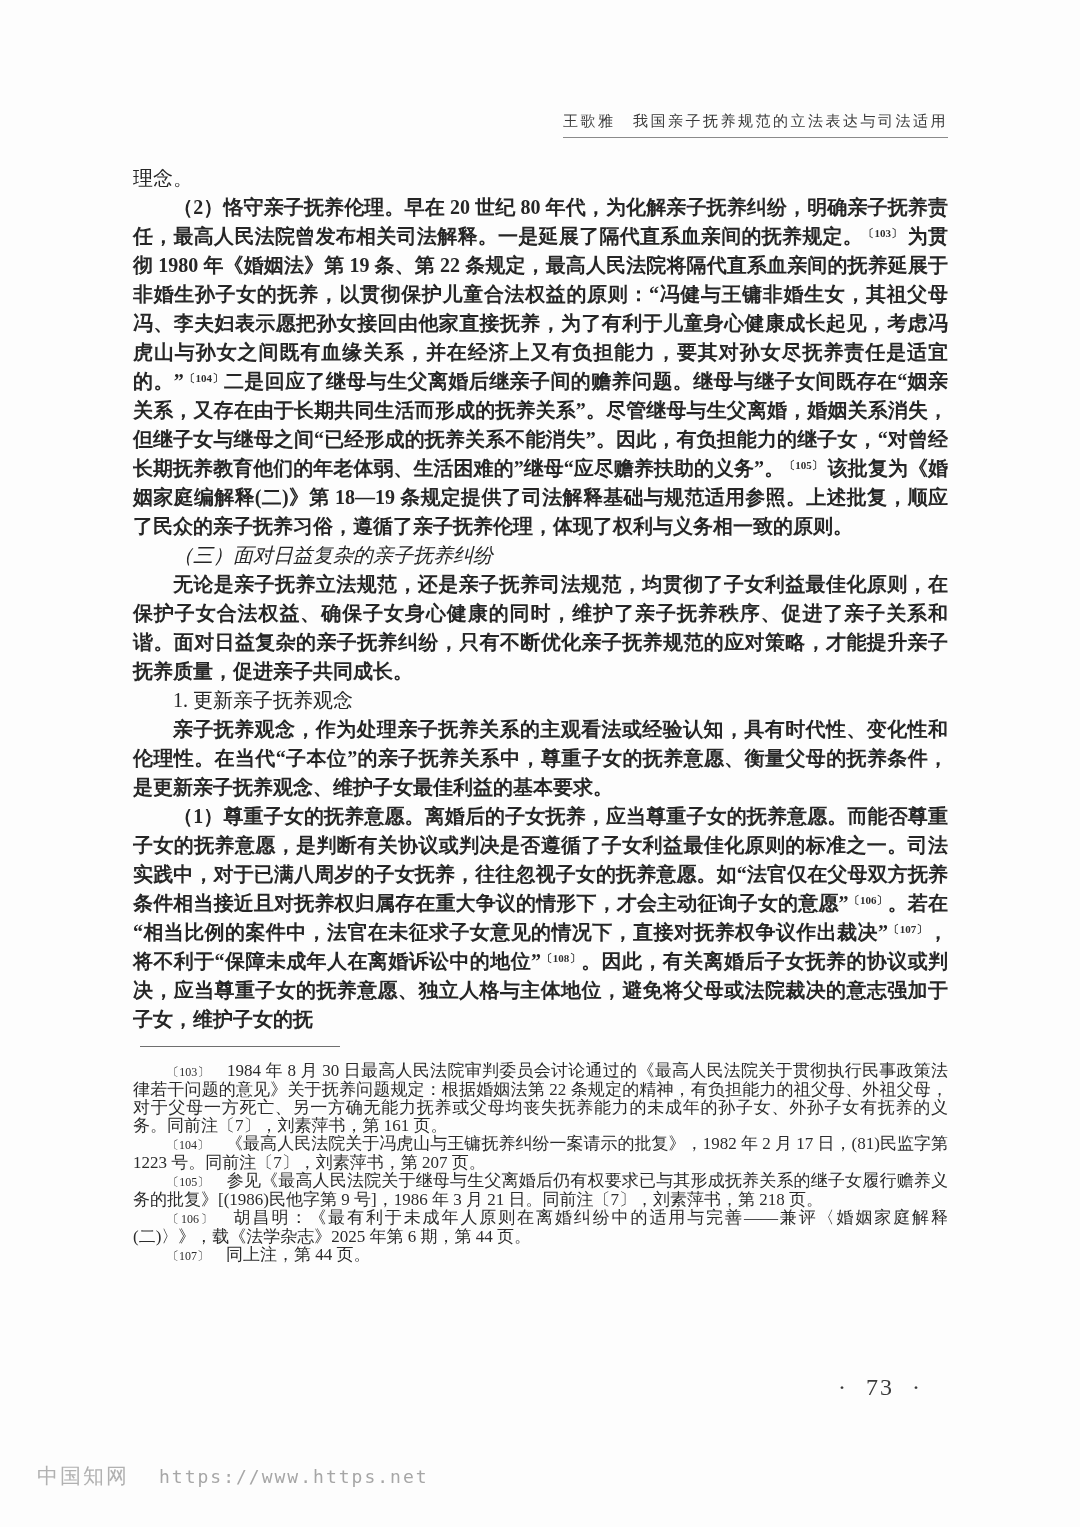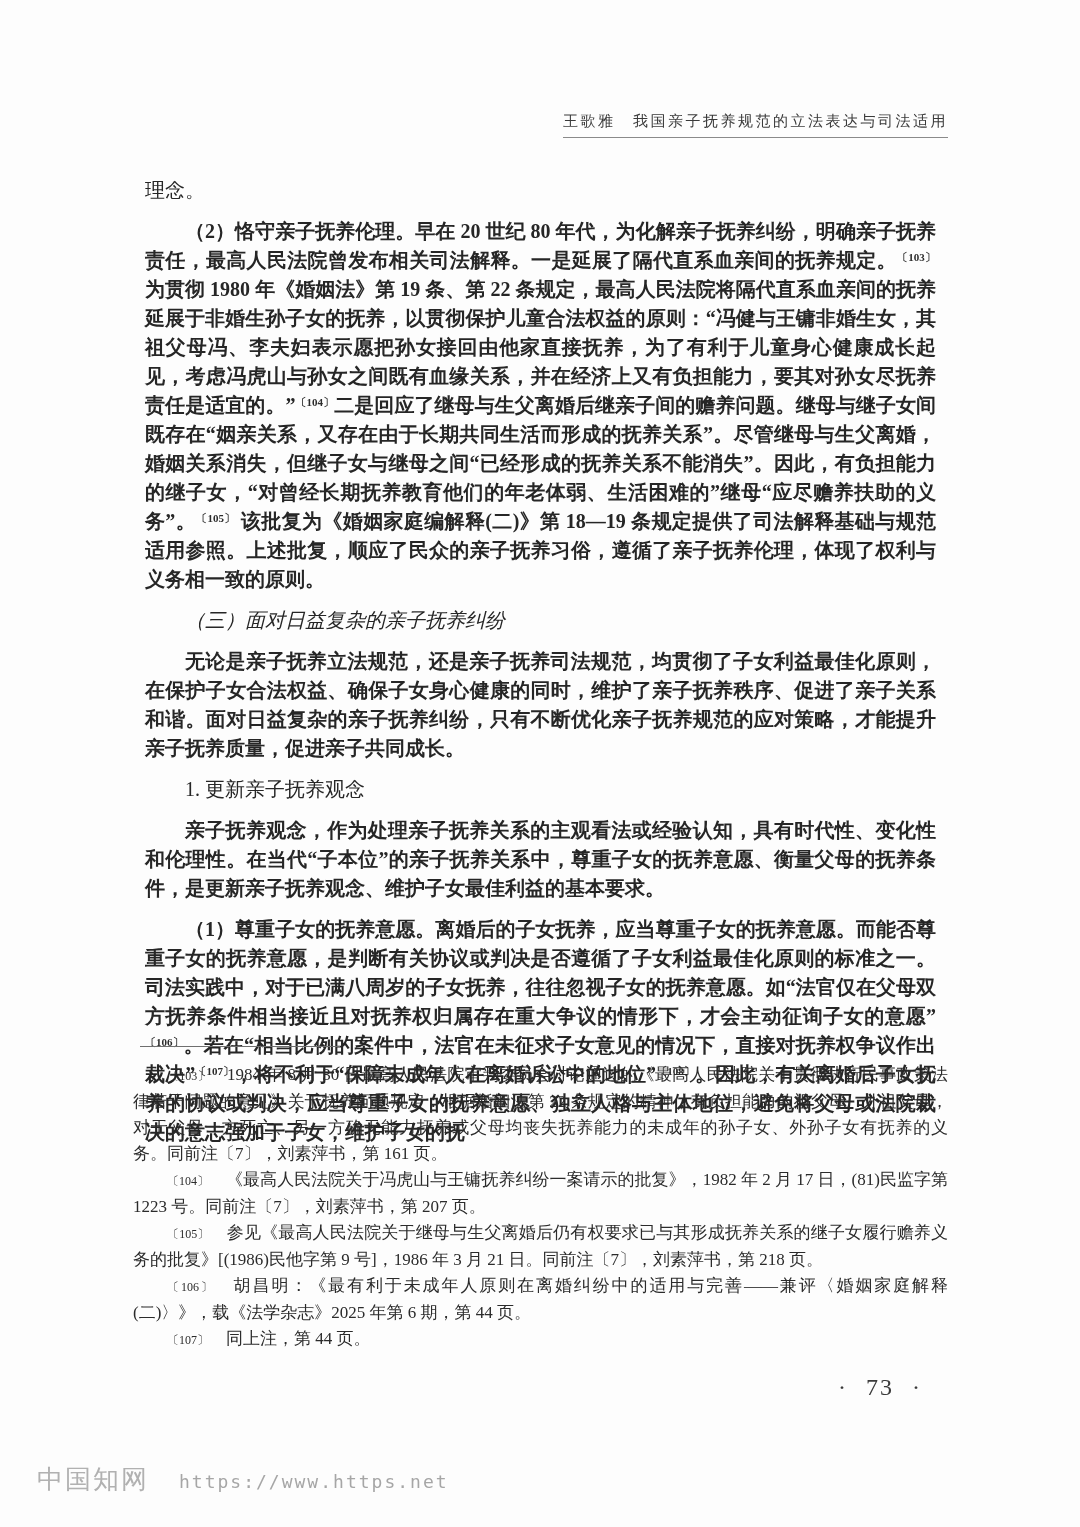--- a/index.html
+++ b/index.html
@@ -21,55 +21,55 @@
     font-size:15px;letter-spacing:2.5px;color:#3a3a3a;
     padding-bottom:6px;
     border-bottom:1px solid #8a8a8a;
   }
   
   .body-text{
     position:absolute;top:164px;left:133px;width:815px;
     font-size:20px;line-height:29px;
     text-align:justify;text-justify:inter-ideograph;
   }
-  .body-text p{margin:12px;padding:0;}
+  .body-text p{margin:0;padding:0;}
   .para-flush{text-indent:0;}
   .para-indent{text-indent:2em;font-weight:bold;}
   .para-kai{text-indent:2em;font-style:italic;}
   .para-num{text-indent:2em;}
   sup.fnref{
     font-size:11px;line-height:0;vertical-align:6px;
     letter-spacing:0;color:#2c2c2c;
   }
   
   .footnote-divider{
     position:absolute;top:1046px;left:140px;width:200px;height:0;
     border-top:1px solid #6f6f6f;
   }
   .footnotes{
     position:absolute;top:1062px;left:133px;width:815px;
-    font-size:17px;line-height:26px;
+    font-size:17px;line-height:18px;
     text-align:justify;text-justify:inter-ideograph;
     color:#2b2b2b;
   }
   .footnotes p{margin:0;padding:0;text-indent:2em;}
   .fnlabel{font-size:12px;letter-spacing:0;color:#2b2b2b;}
   
   .page-number{
     position:absolute;top:1374px;right:158px;
     font-size:24px;color:#3a3a3a;word-spacing:10px;letter-spacing:2px;
   }
   
   .watermark{
     position:absolute;top:1462px;left:37px;
     display:flex;align-items:baseline;gap:30px;
     color:#b1b1b1;
   }
   .wm-brand{
-    font-size:26px;letter-spacing:2px;
+    font-size:21px;letter-spacing:2px;
     font-family:"Liberation Serif","DejaVu Serif",serif;
   }
   .wm-url{
     font-size:18px;letter-spacing:2px;
     font-family:"DejaVu Sans Mono","Liberation Mono",monospace;
     color:#a6a6a6;
   }
 </style>
 </head>
 <body>

